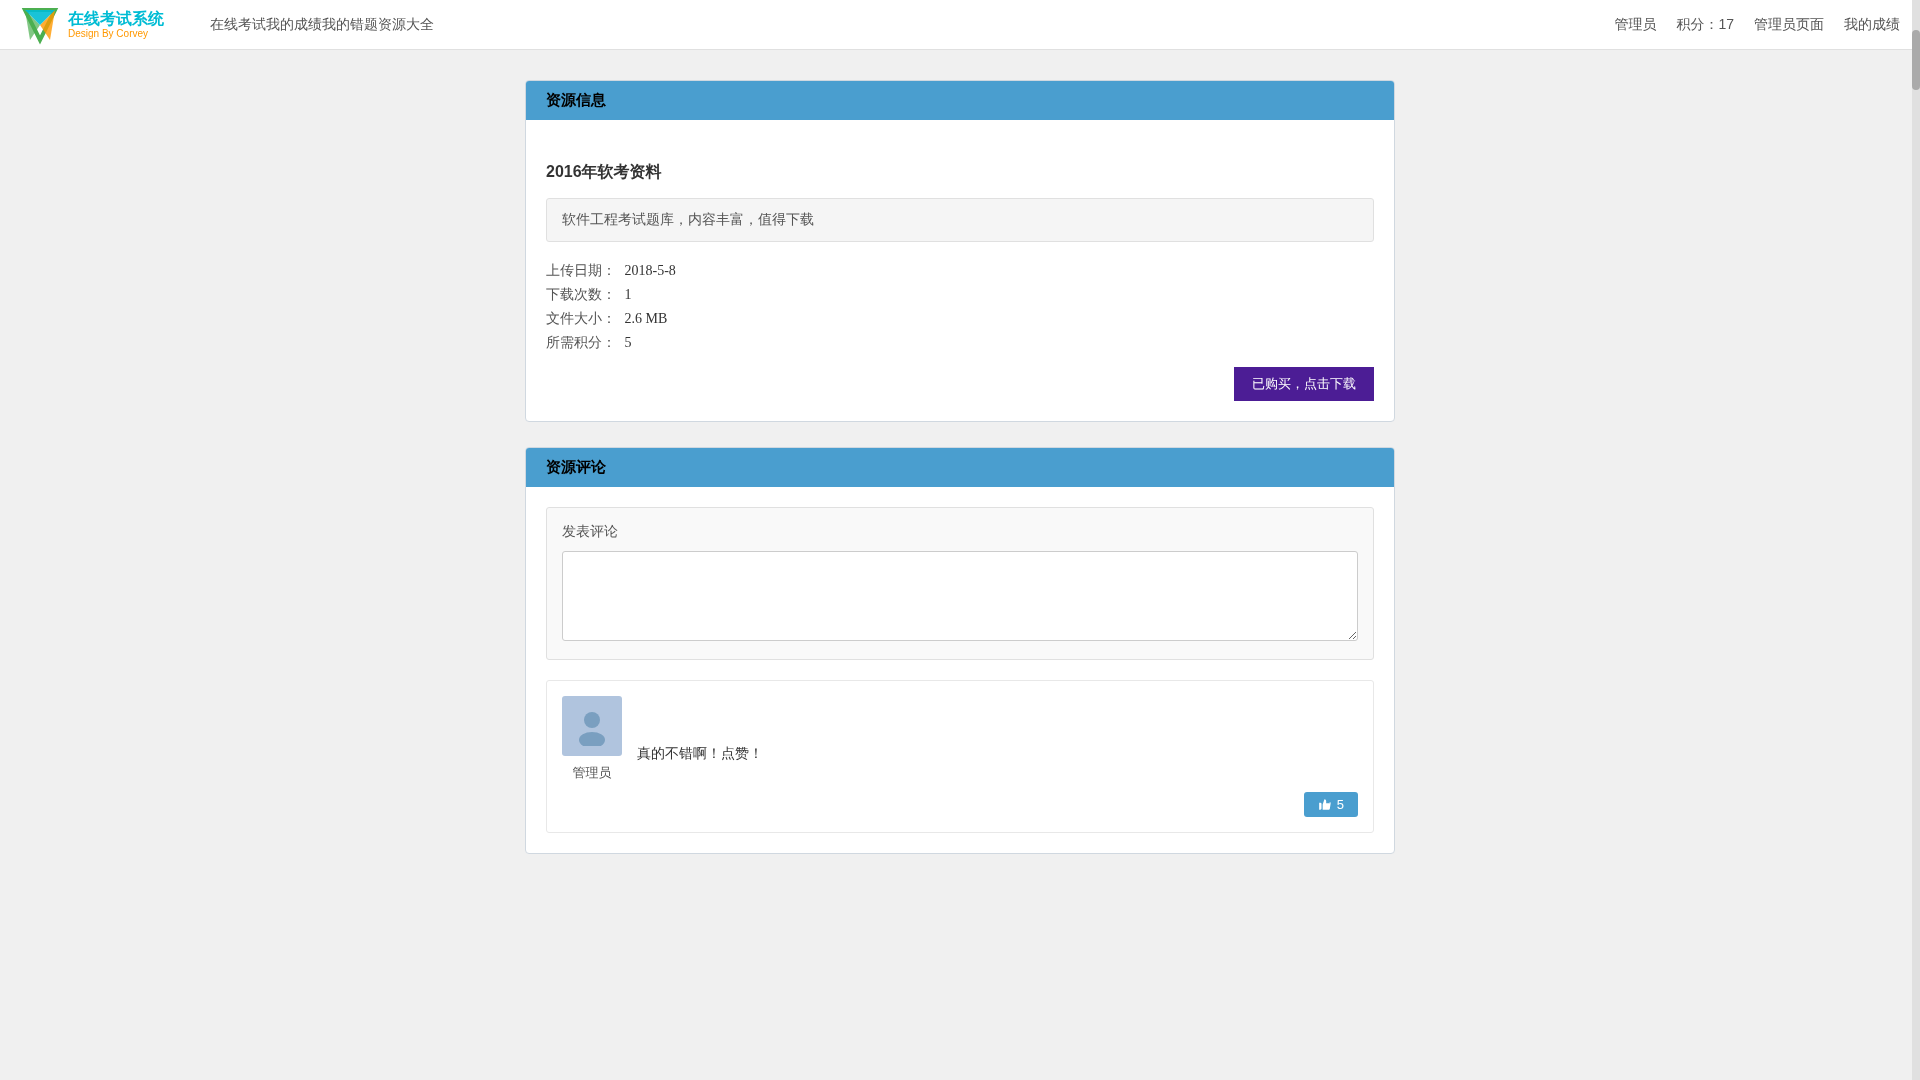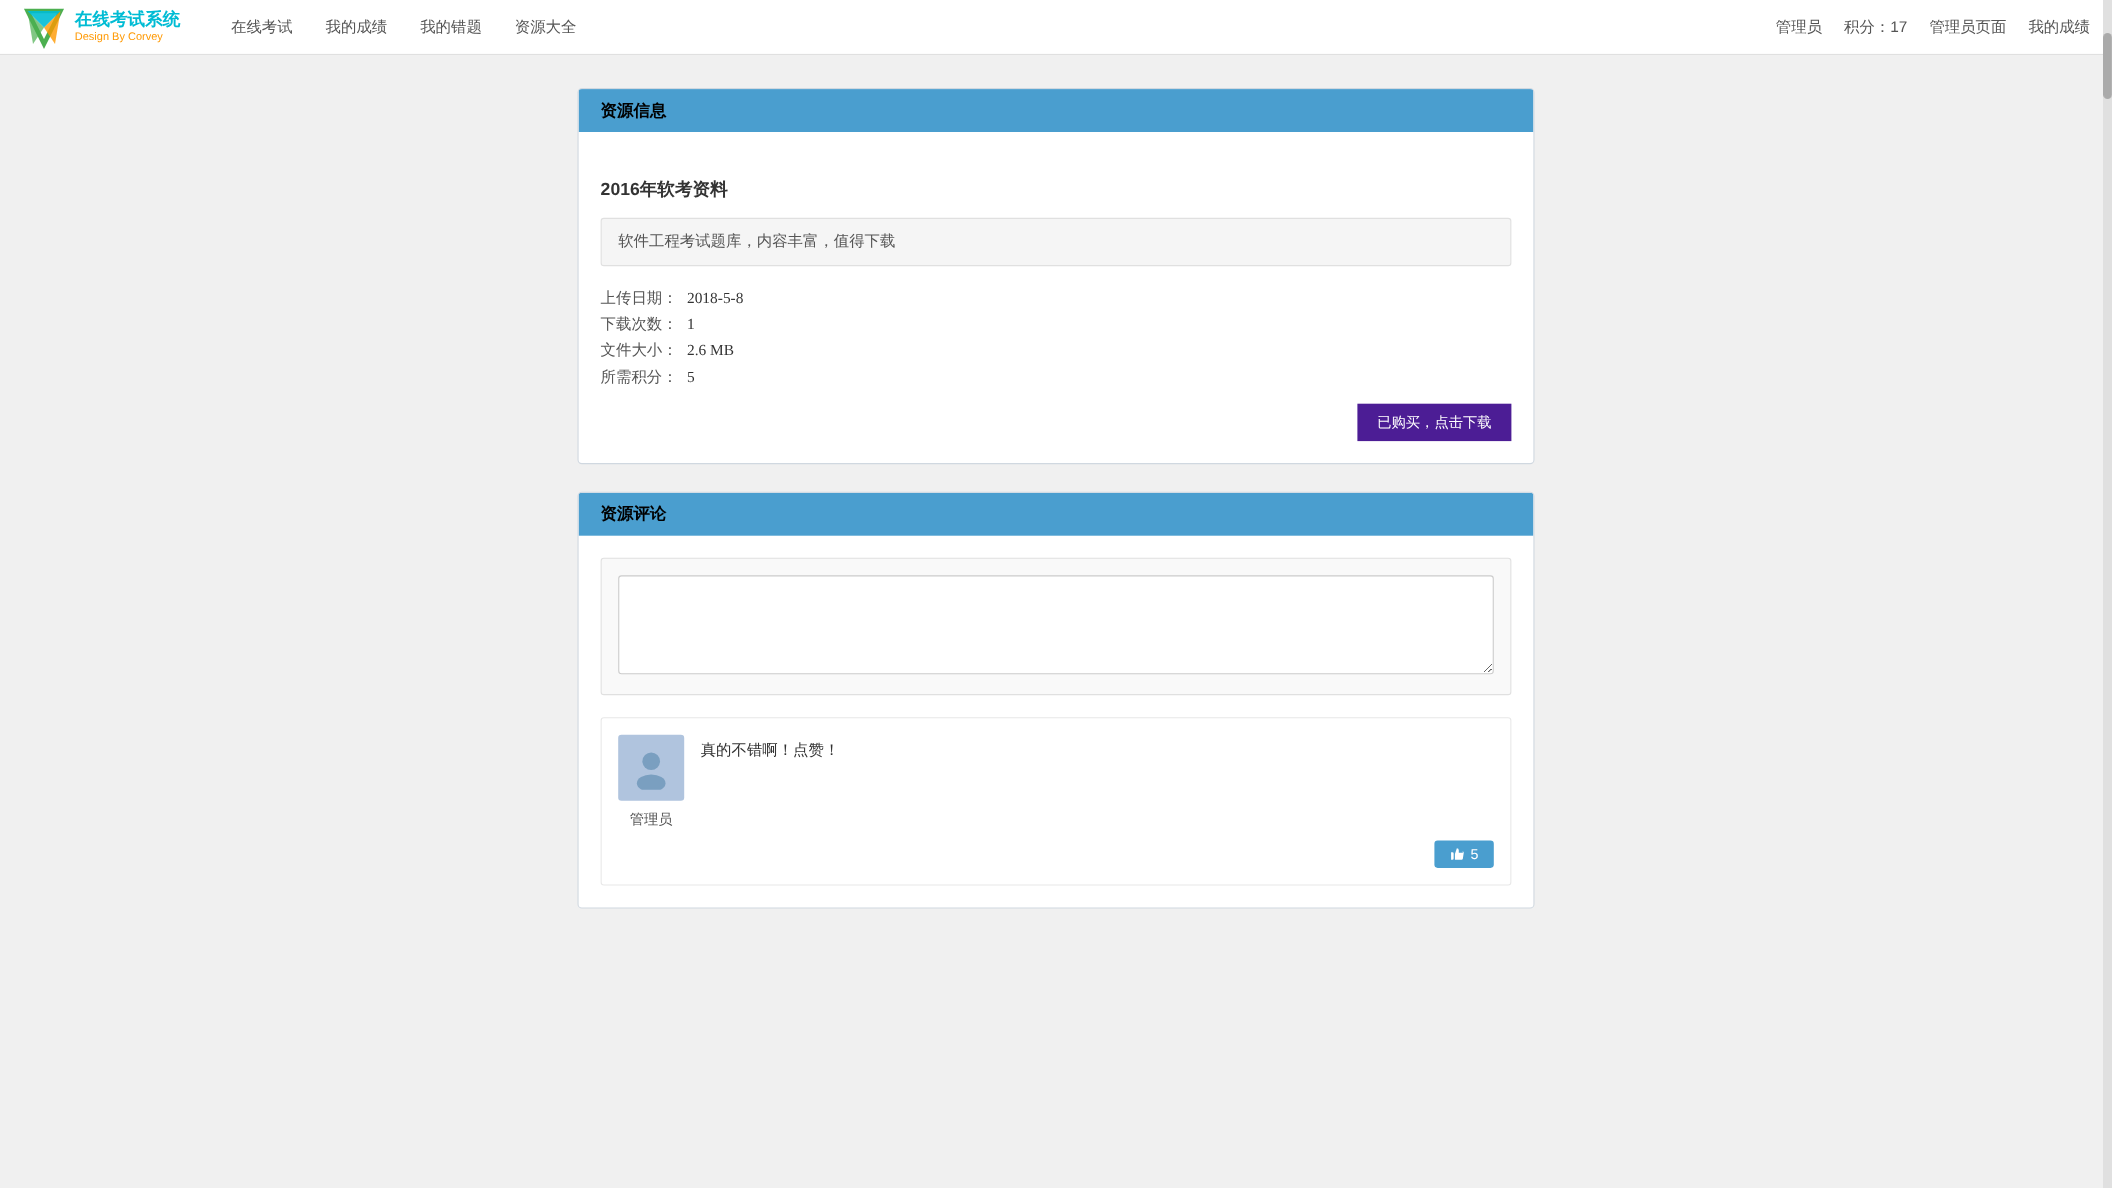--- a/index.html
+++ b/index.html
@@ -41,21 +41,20 @@
       font-weight: bold;
       color: #00bcd4;
     }
     .logo-subtitle {
       font-size: 10px;
       color: #ff9800;
     }
     .navbar-nav {
       display: flex;
       align-items: center;
-      gap: 30px;
     }
     .nav-item {
       color: #555;
       text-decoration: none;
       font-size: 14px;
       cursor: pointer;
       padding: 5px 0;
     }
     .navbar-right {
       margin-left: auto;
@@ -209,20 +208,21 @@
       background: #b0c4de;
       border-radius: 3px;
       display: flex;
       align-items: center;
       justify-content: center;
       flex-shrink: 0;
       overflow: hidden;
     }
     .comment-right {
       flex: 1;
+      margin-top: 44px;
     }
     .comment-text {
       font-size: 14px;
       color: #333;
       margin-bottom: 8px;
       margin-top: 5px;
     }
     .comment-username {
       font-size: 13px;
       color: #555;
@@ -328,20 +328,21 @@
         <button class="btn-download">已购买，点击下载</button>
       </div>
     </div>
   </div>
 
   <div class="card">
     <div class="card-header">资源评论</div>
     <div class="card-body">
 
       <div class="comment-post-box">
+        <div class="comment-post-label">发表评论</div>
         <textarea class="comment-textarea" style=""></textarea>
       </div>
 
       <div class="comment-item">
         <div class="comment-user-row">
           <div style="display:flex;flex-direction:column;align-items:center;">
             <div class="comment-avatar">
 
               <svg width="40" height="40" viewBox="0 0 40 40" xmlns="http://www.w3.org/2000/svg">
                 <circle cx="20" cy="14" r="8" fill="#7a9fc0"></circle>

